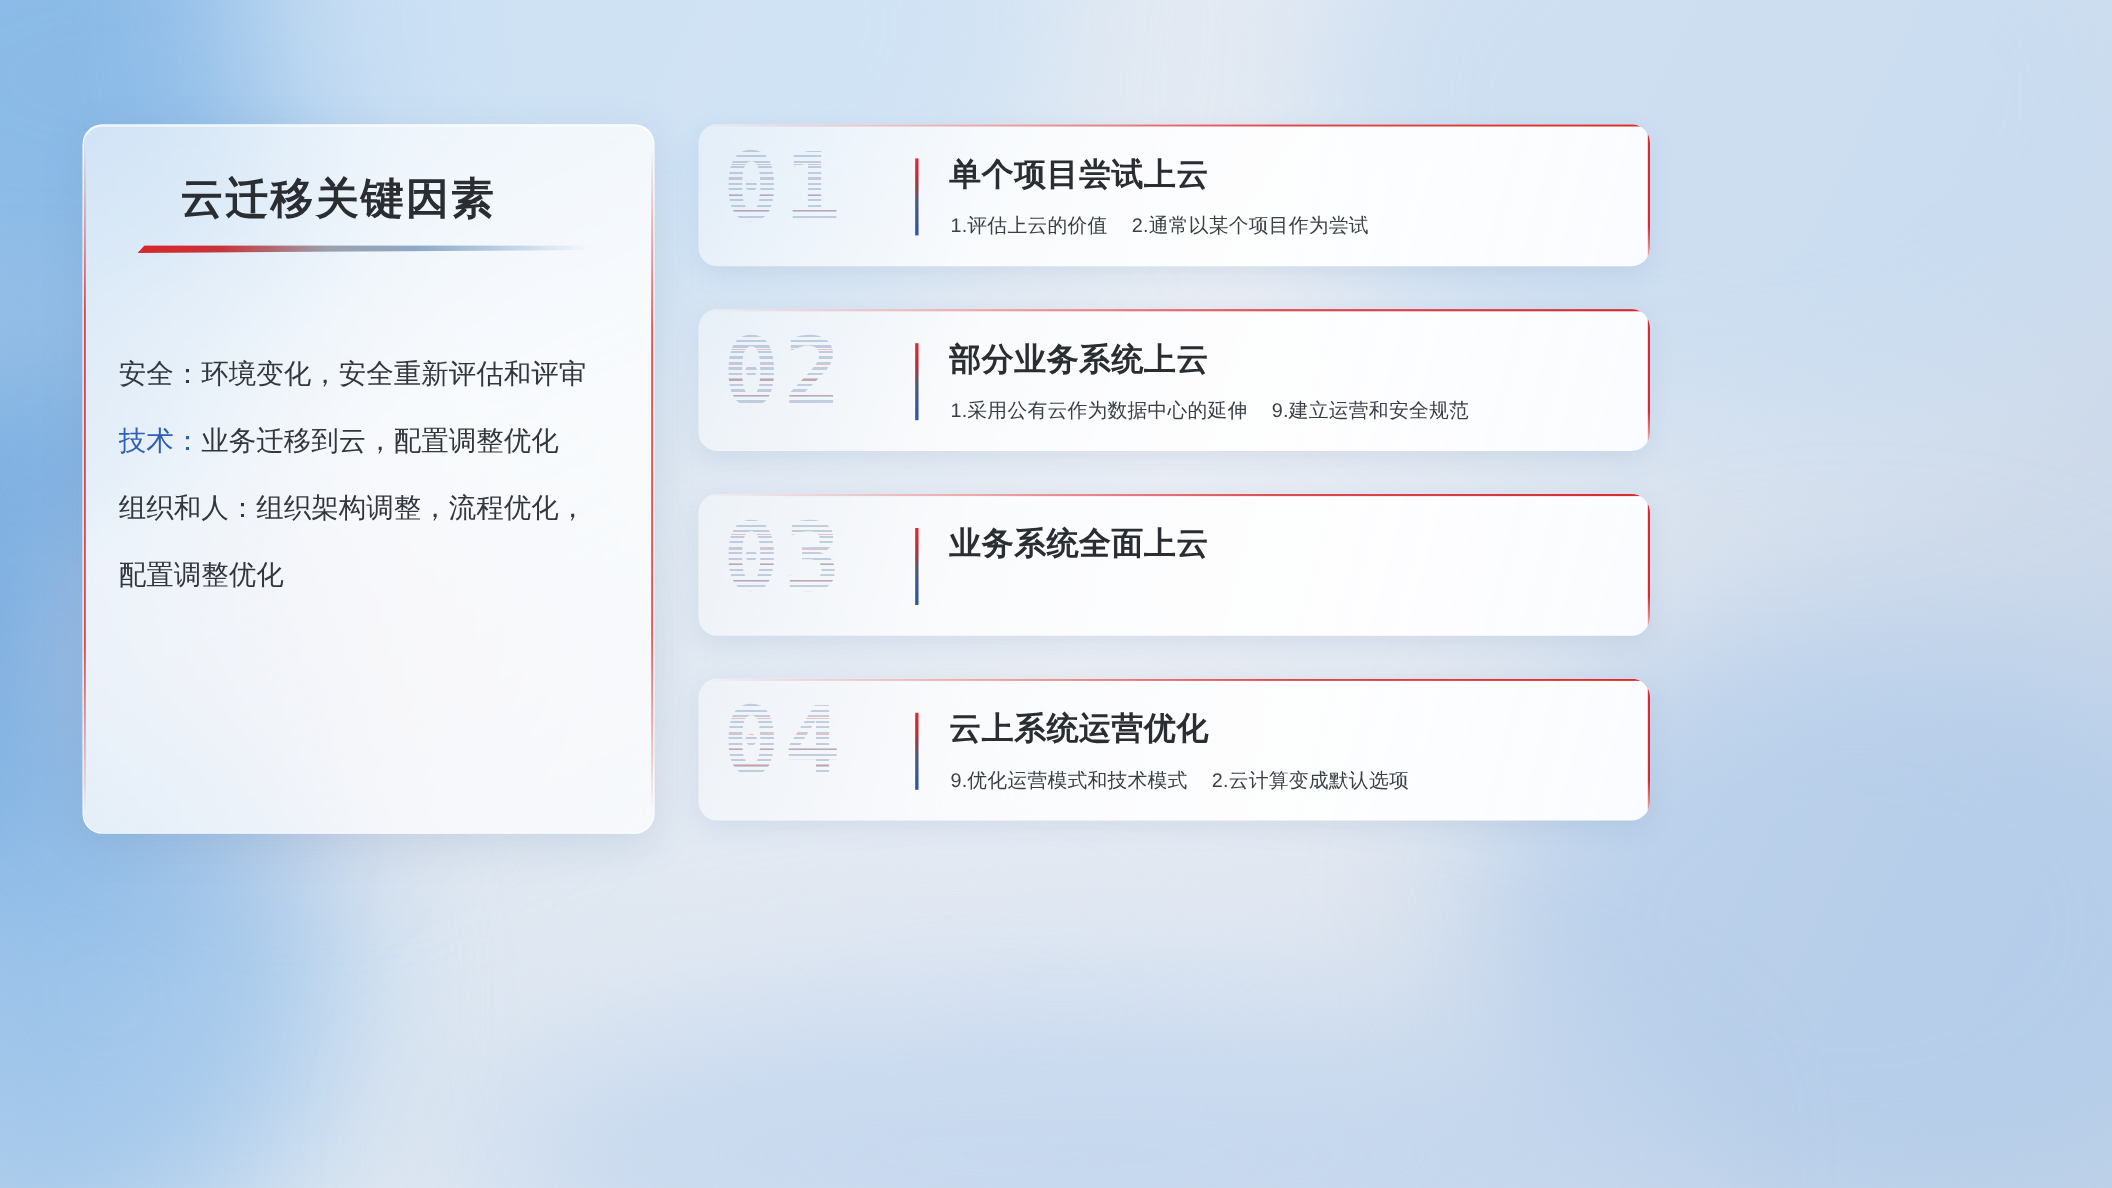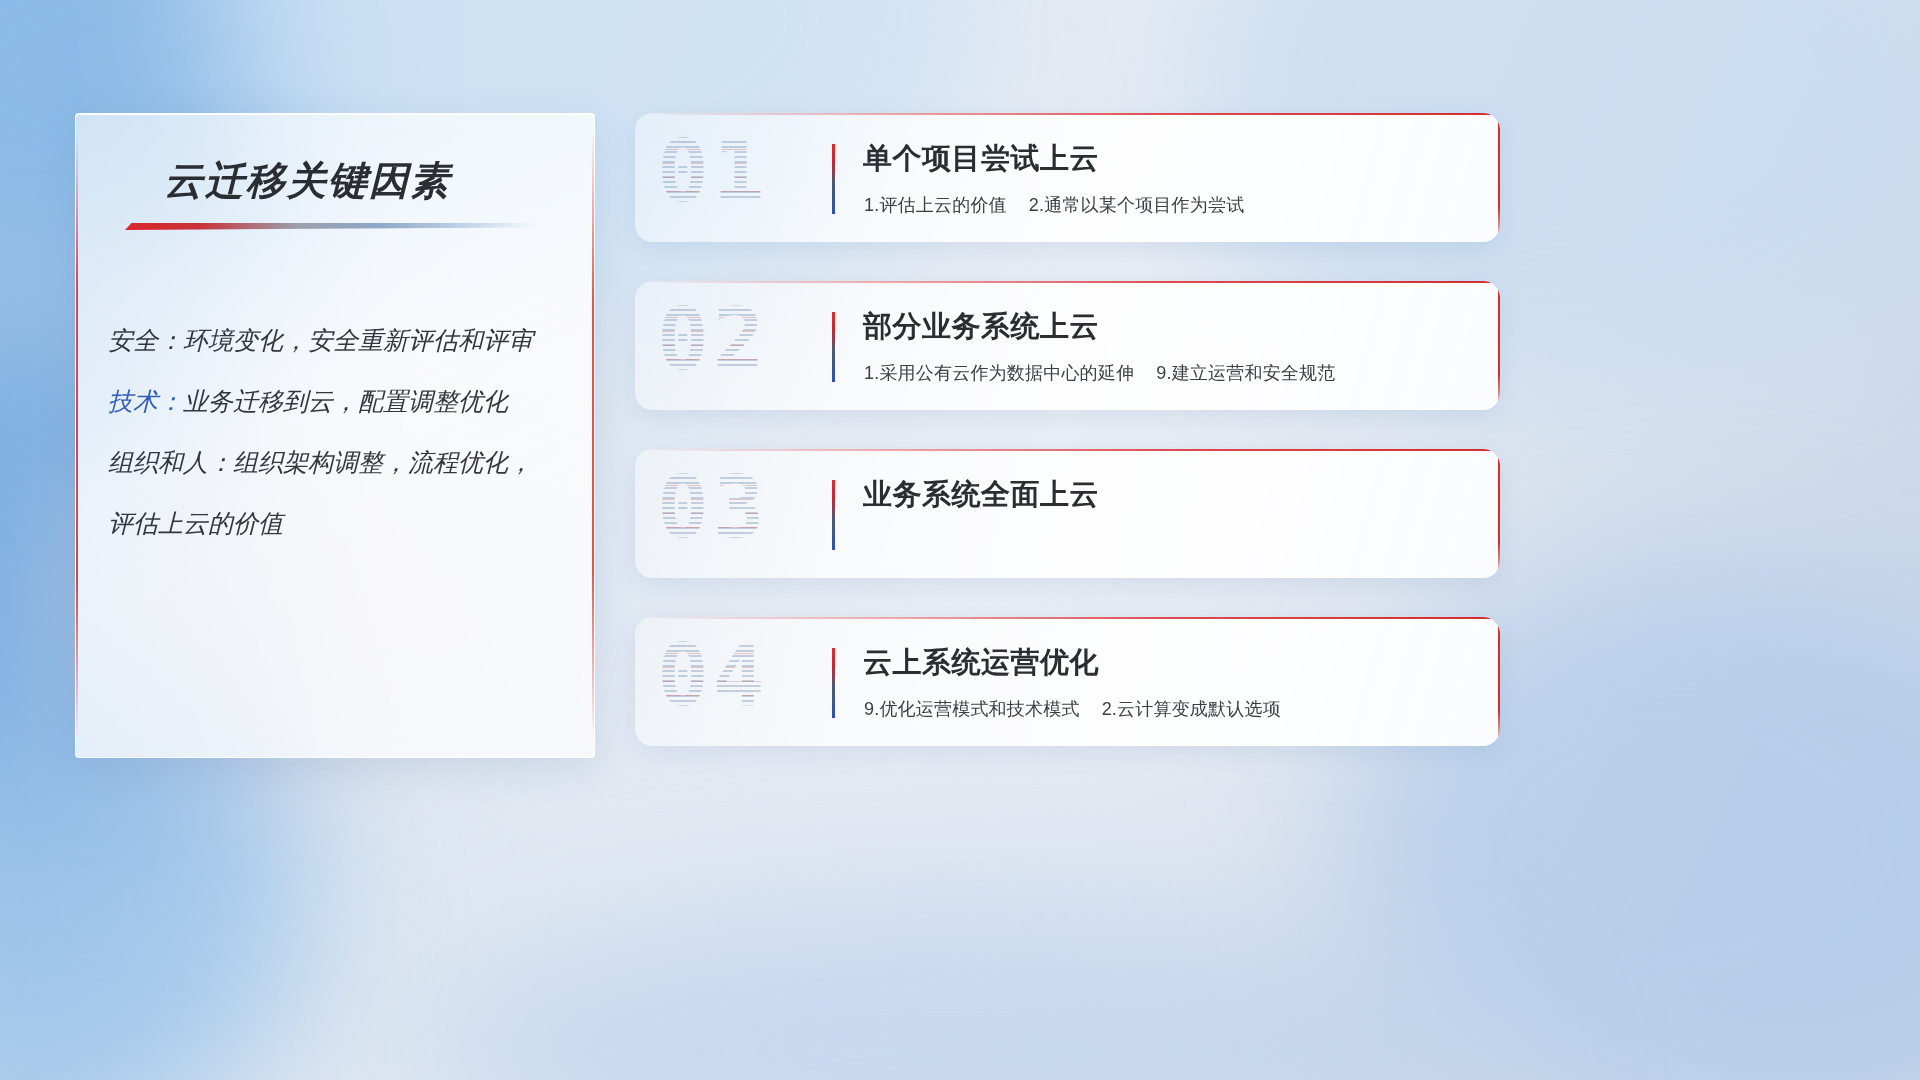--- a/index.html
+++ b/index.html
@@ -29,27 +29,26 @@
   .g9 { width:1100px; height:300px; left:420px; top:900px; background:rgba(186,210,236,.7); }
   .band {
     position:absolute; left:-60px; top:-70px; width:420px; height:1260px;
     background:linear-gradient(100deg, rgba(96,158,218,.55), rgba(150,196,234,0) 75%);
     filter:blur(55px);
   }
 
   
   #left-panel {
     position:absolute; left:75px; top:113px; width:520px; height:645px;
-    border-radius:4px;
+    border-radius:18px;
     background:linear-gradient(155deg, rgba(255,255,255,.60) 0%, rgba(255,255,255,.82) 45%, rgba(255,255,255,.70) 100%);
     border:1px solid rgba(255,255,255,.85);
     box-shadow:0 10px 38px rgba(90,125,170,.16), inset 0 1px 0 rgba(255,255,255,.9);
     backdrop-filter:blur(6px);
     overflow:hidden;
-    font-style:italic;
   }
   #left-panel::before {
     content:""; position:absolute; left:0; top:18px; bottom:18px; width:2px;
     background:linear-gradient(180deg, rgba(213,43,48,0) 0%, rgba(213,43,48,.85) 25%, rgba(213,43,48,.85) 75%, rgba(213,43,48,0) 100%);
   }
   #left-panel::after {
     content:""; position:absolute; right:0; top:18px; bottom:18px; width:2px;
     background:linear-gradient(180deg, rgba(213,43,48,0) 0%, rgba(213,43,48,.8) 28%, rgba(213,43,48,.8) 72%, rgba(213,43,48,0) 100%);
   }
   .panel-title {
@@ -149,21 +148,21 @@
   <div class="kv-list">
     <div class="kv-row">
       <span class="kv-key">安全：</span><span class="kv-val">环境变化，安全重新评估和评审</span>
     </div>
     <div class="kv-row">
       <span class="kv-key accent">技术：</span><span class="kv-val">业务迁移到云，配置调整优化</span>
     </div>
     <div class="kv-row">
       <span class="kv-key">组织和人：</span><span class="kv-val">组织架构调整，流程优化，</span>
     </div>
-    <div class="kv-cont">评估上云的价值</div>
+    <div class="kv-cont">配置调整优化</div>
   </div>
 </div>
 
 <div id="cards">
 
   <div class="card">
     <div class="ghost-num">01</div>
     <div class="ghost-num-red">01</div>
     <div class="accent-bar"></div>
     <div class="card-title">单个项目尝试上云</div>

